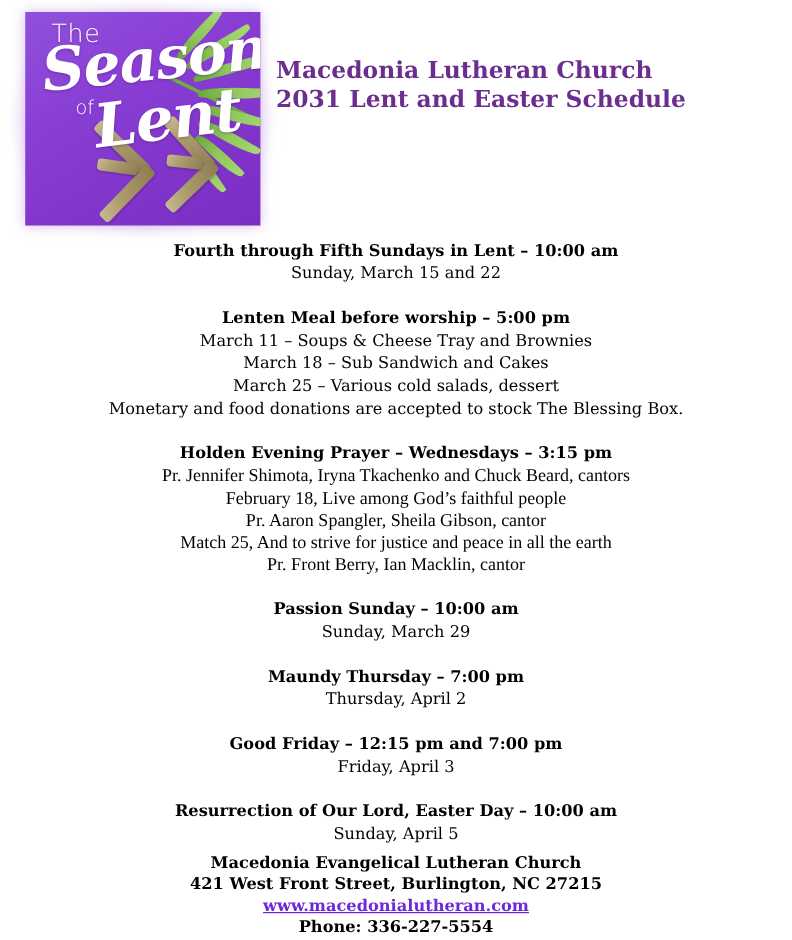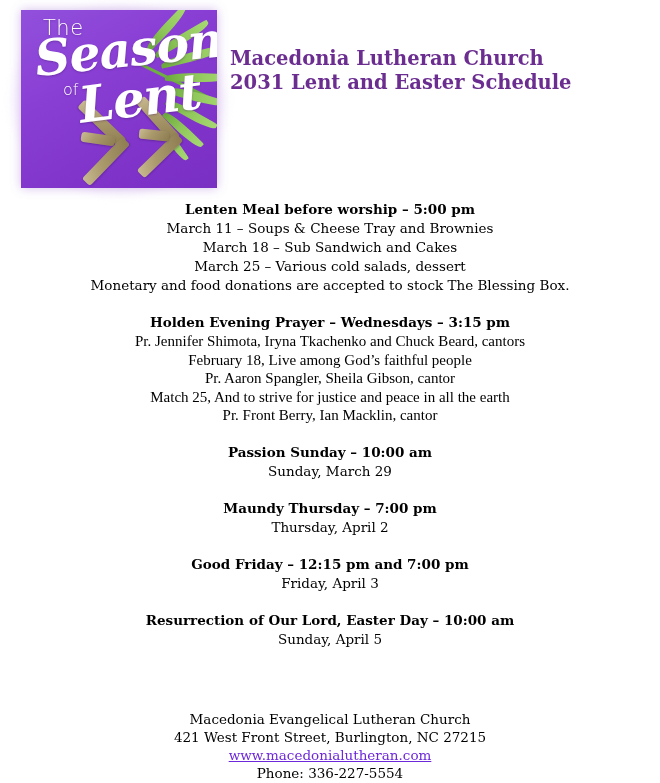--- a/index.html
+++ b/index.html
@@ -146,20 +146,21 @@
     line-height: 18.5px;
   }
 
   
   #footer {
     position: absolute;
     left: 0;
     top: 710px;
     width: 660px;
     text-align: center;
+    font-weight: bold;
   }
   .footer-line {
     font-family: "DejaVu Serif", serif;
     font-size: 13.5px;
     line-height: 18px;
     color: #000;
   }
   #footer-url {
     font-family: "DejaVu Serif", serif;
     font-size: 13.5px;
@@ -207,20 +208,24 @@
   </div>
 </div>
 
 <div id="title">
   <div>Macedonia Lutheran Church</div>
   <div>2031 Lent and Easter Schedule</div>
 </div>
 
 <div id="schedule">
     <div class="section">
+      <div class="section-heading">Fourth through Fifth Sundays in Lent – 10:00 am</div>
+      <div class="section-line">Sunday, March 15 and 22</div>
+    </div>
+    <div class="section">
       <div class="section-heading">Lenten Meal before worship – 5:00 pm</div>
       <div class="section-line">March 11 – Soups &amp; Cheese Tray and Brownies</div>
       <div class="section-line">March 18 – Sub Sandwich and Cakes</div>
       <div class="section-line">March 25 – Various cold salads, dessert</div>
       <div class="section-line">Monetary and food donations are accepted to stock The Blessing Box.</div>
     </div>
     <div class="section alt-serif">
       <div class="section-heading">Holden Evening Prayer – Wednesdays – 3:15 pm</div>
       <div class="section-line">Pr. Jennifer Shimota, Iryna Tkachenko and Chuck Beard, cantors</div>
       <div class="section-line">February 18, Live among God’s faithful people</div>

